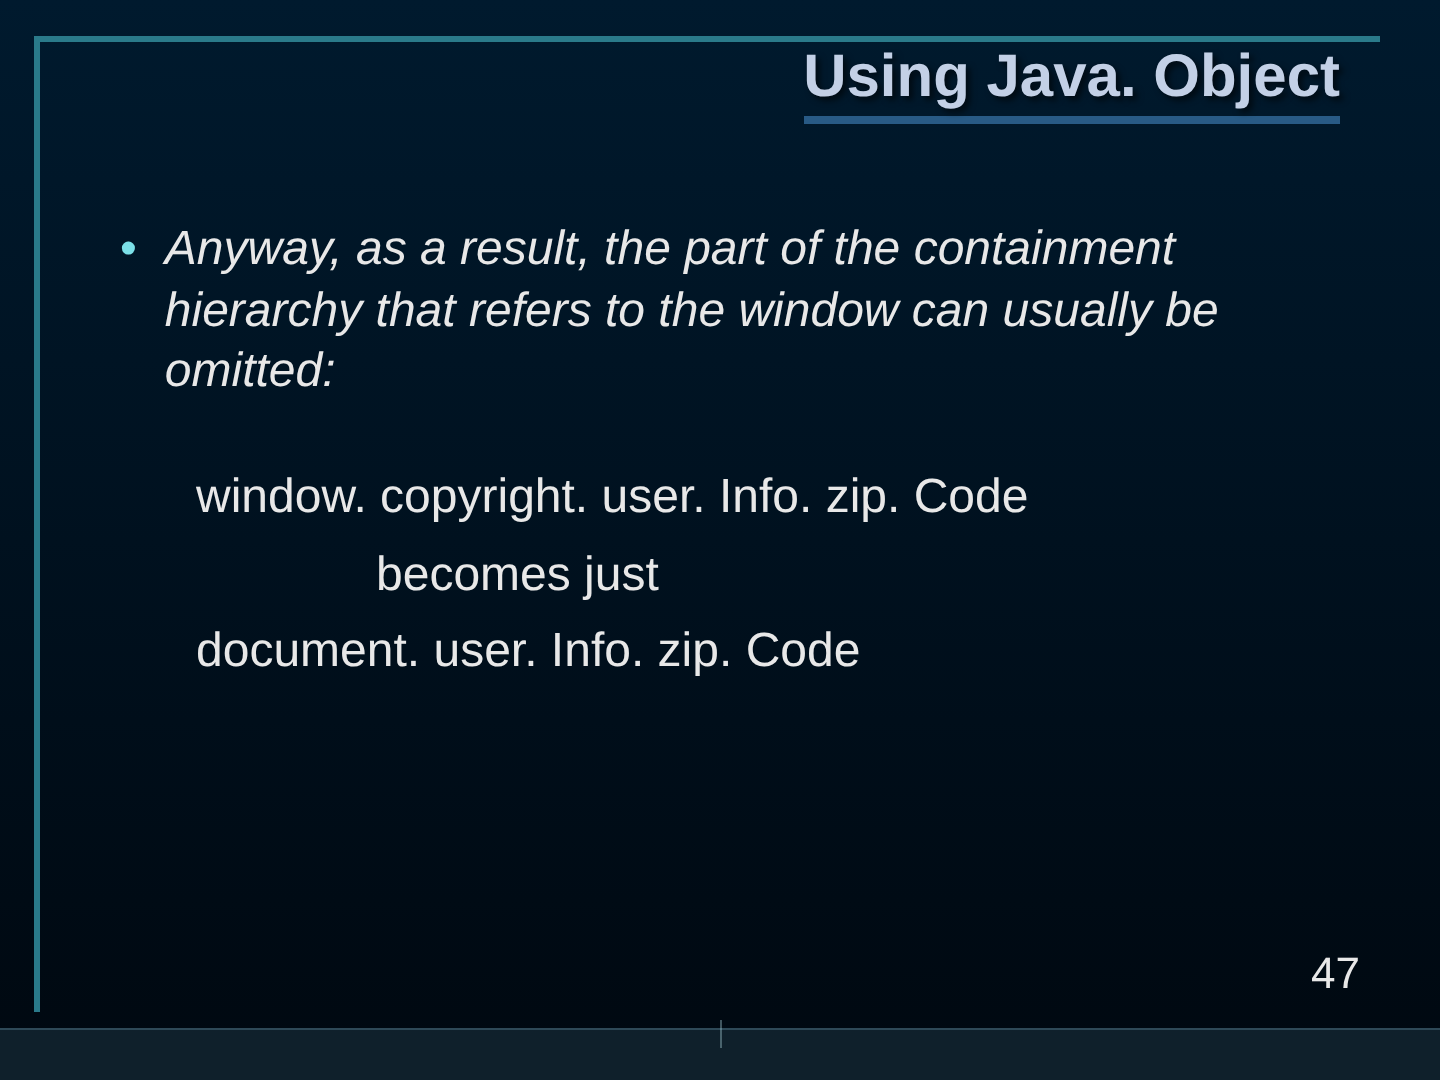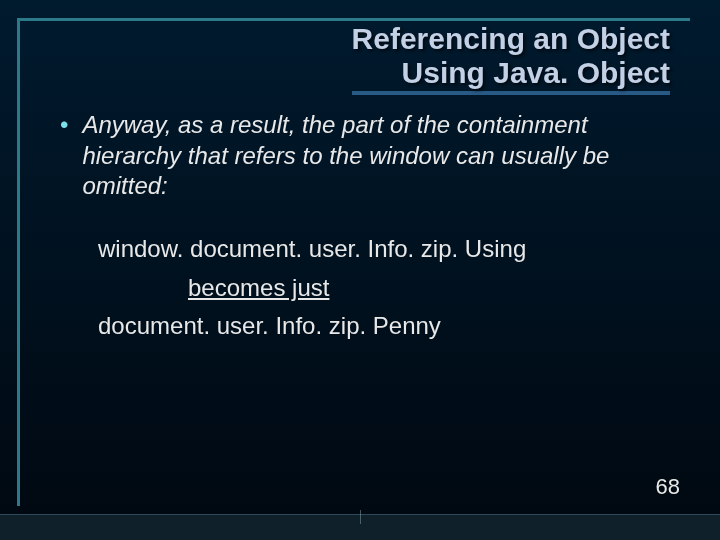--- a/index.html
+++ b/index.html
@@ -70,21 +70,21 @@
     margin-right: 14px;
     margin-left: 2px;
   }
   .bullet .txt { flex: 1; font-style: italic; }
   .code-block {
     margin-left: 40px;
     font-size: 24px;
     line-height: 1.6;
     color: #e8e8e8;
   }
-  .code-block .l2 { padding-left: 90px; text-decoration: underline; }
+  .code-block .l2 { padding-left: 90px; }
   .page-num {
     position: absolute;
     right: 40px;
     bottom: 40px;
     color: #e8e8e8;
     font-size: 22px;
   }
   .copyright-bar {
     position: absolute;
     left: 0; right: 0; bottom: 0;
@@ -112,34 +112,33 @@
 </style>
 </head>
 <body>
 
 <div class="slide">
   <div class="frame-top"></div>
   <div class="frame-left"></div>
 
   <div class="title-wrap">
     <div class="title">
-      <span class="l1">Referencing an Object</span>
       <span class="l2">Using Java. Object</span>
     </div>
   </div>
 
   <div class="content">
     <div class="bullet">
       <span class="dot">•</span>
       <span class="txt">Anyway, as a result, the part of the containment hierarchy that refers to the window can usually be omitted:</span>
     </div>
     <div class="code-block">
-      <div class="l1">window. document. user. Info. zip. Using</div>
+      <div class="l1">window. copyright. user. Info. zip. Code</div>
       <div class="l2">becomes just</div>
-      <div class="l3">document. user. Info. zip. Penny</div>
+      <div class="l3">document. user. Info. zip. Code</div>
     </div>
   </div>
 
-  <div class="page-num">68</div>
+  <div class="page-num">47</div>
 
   <div class="copyright-bar"></div>
   <div class="copyright-tick"></div>
 </div>
 
 </body></html>

